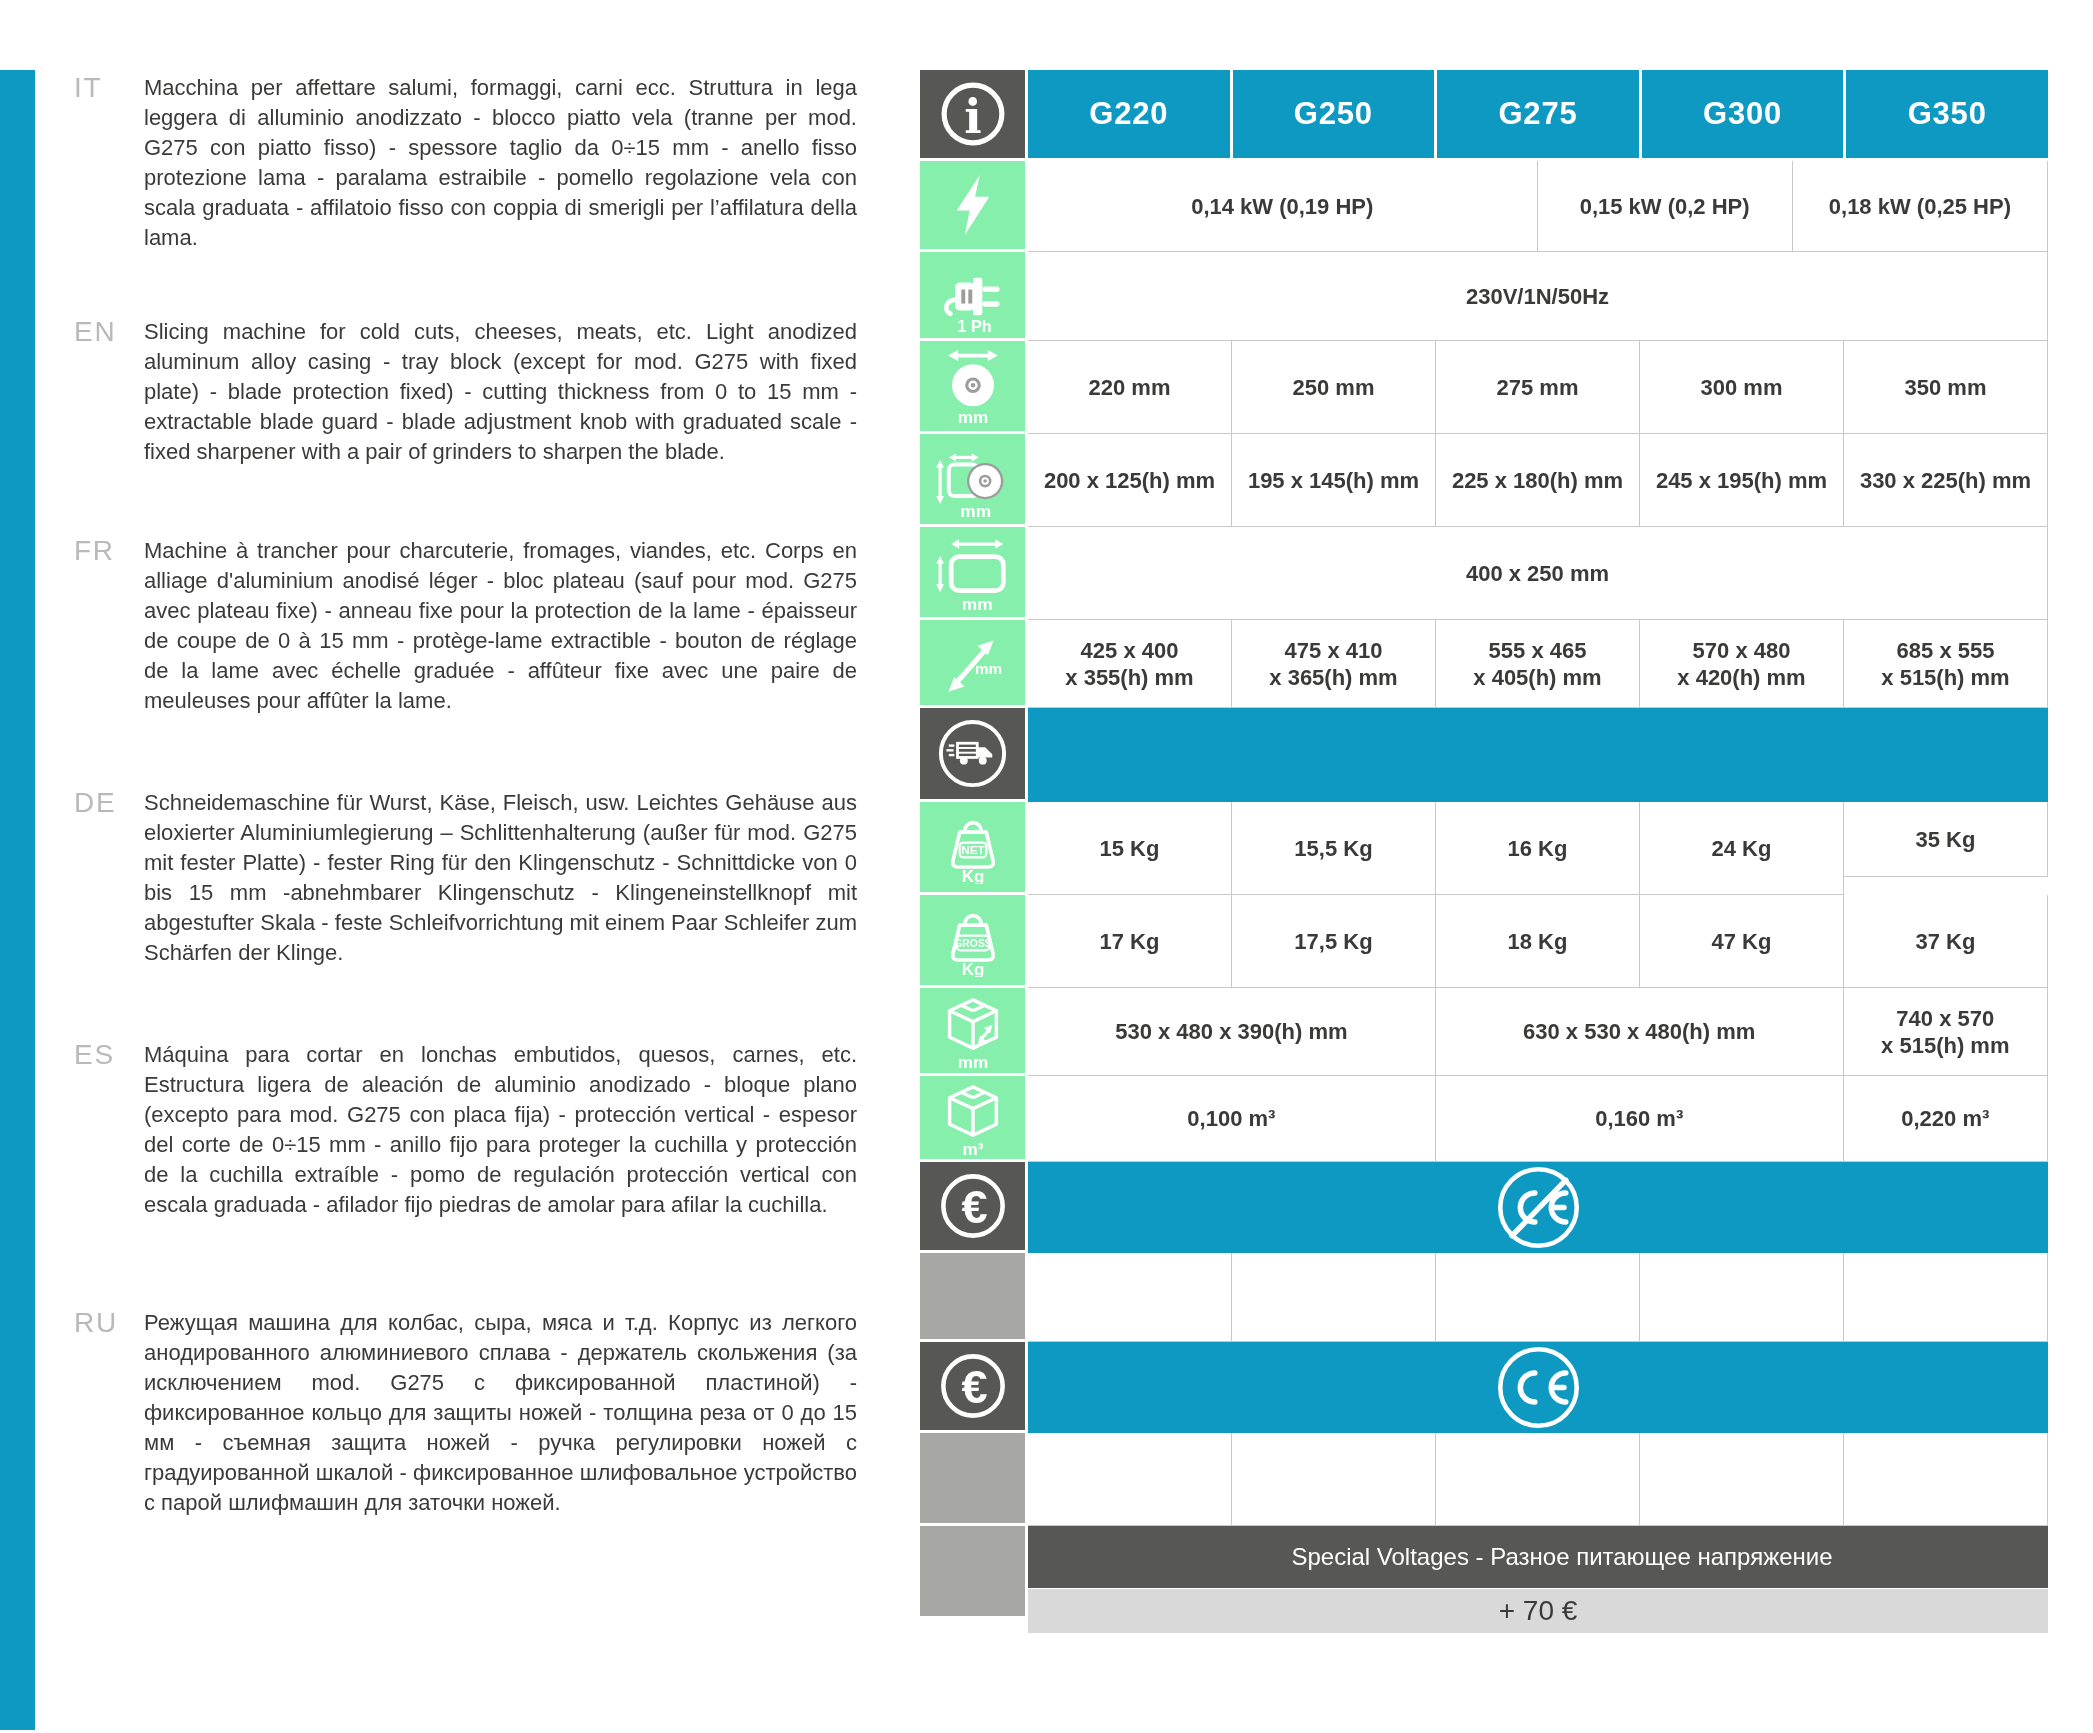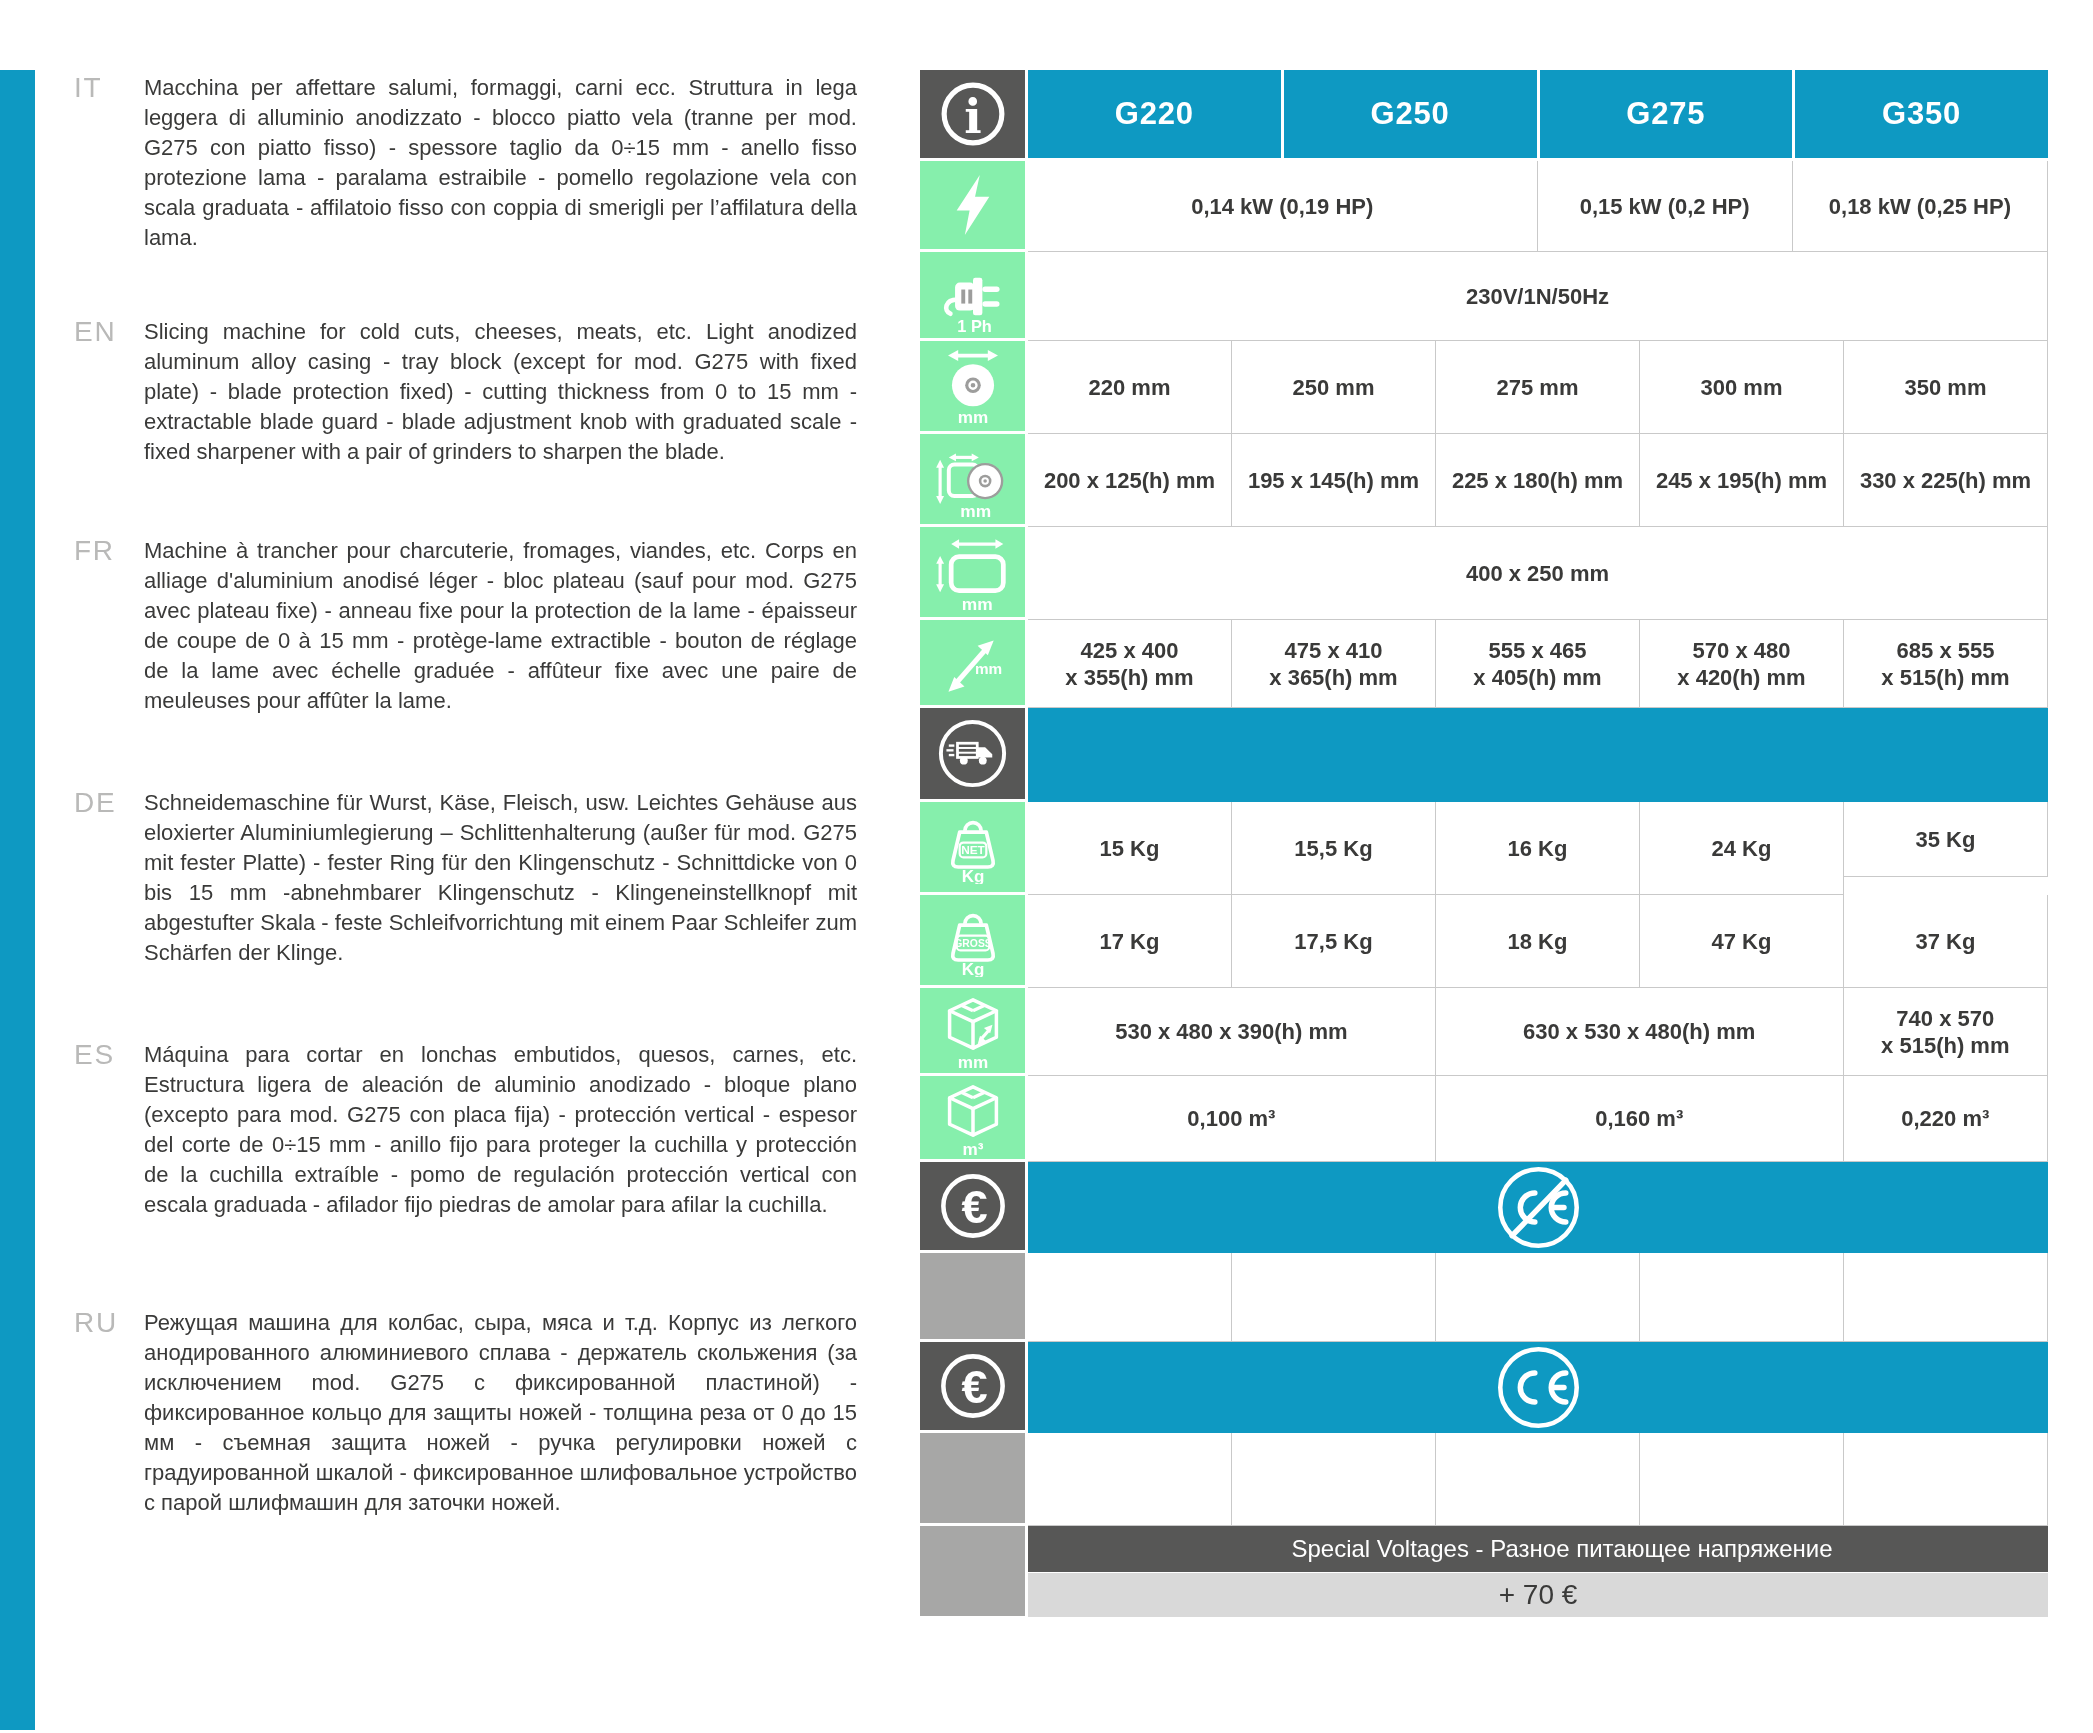--- a/index.html
+++ b/index.html
@@ -71,20 +71,21 @@
         <div class="icon-cell dark" style="height: 91px;">
           <svg viewBox="0 0 100 100" width="74" height="74">
     <circle cx="50" cy="50" r="39" fill="none" stroke="#fff" stroke-width="7"></circle>
     <text x="50" y="75" text-anchor="middle" font-family="DejaVu Serif,serif" font-weight="bold" font-size="62" fill="#fff">i</text>
           </svg>
         </div>
         <div class="data-area">
           <div class="hcell" style="height: 91px; flex-grow: 1;">G220</div>
           <div class="hcell" style="height: 91px; flex-grow: 1;">G250</div>
           <div class="hcell" style="height: 91px; flex-grow: 1;">G275</div>
+          <div class="hcell" style="height: 91px; flex-grow: 1;">G300</div>
           <div class="hcell" style="height: 91px; flex-grow: 1;">G350</div>
         </div>
       </div>
       <div class="trow">
         <div class="icon-cell" style="height: 91px;">
           <svg viewBox="0 0 100 100" width="68" height="68">
     <polygon points="60,6 26,58 45,58 38,94 74,38 53,38" fill="#fff"></polygon>
           </svg>
         </div>
         <div class="data-area">
@@ -356,19 +357,19 @@
           <div class="dcell" style="height: 93px; flex-grow: 1;"></div>
           <div class="dcell" style="height: 93px; flex-grow: 1;"></div>
           <div class="dcell" style="height: 93px; flex-grow: 1;"></div>
           <div class="dcell" style="height: 93px; flex-grow: 1;"></div>
           <div class="dcell" style="height: 93px; flex-grow: 1;"></div>
         </div>
       </div>
       <div class="trow">
         <div class="icon-cell empty" style="height: 93px;"></div>
         <div class="footer-col">
-          <div class="special-bar" style="height: 46px; padding-left: 48px;">Special Voltages - Разное питающее напряжение</div>
+          <div class="special-bar" style="height: 62px; padding-left: 48px;">Special Voltages - Разное питающее напряжение</div>
           <div class="surcharge-bar" style="height: 45px;">+ 70 €</div>
         </div>
       </div>
     </section>
 </div>
 
 
 </body></html>

